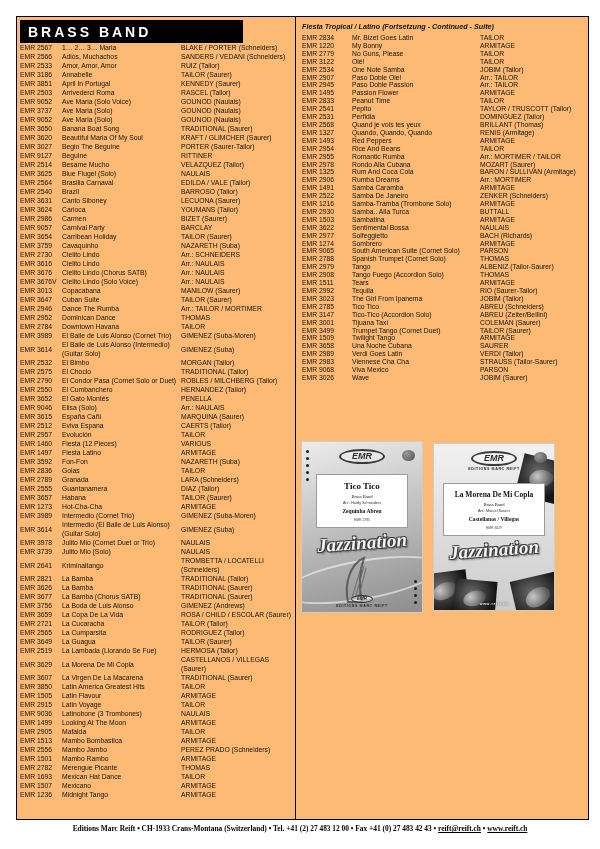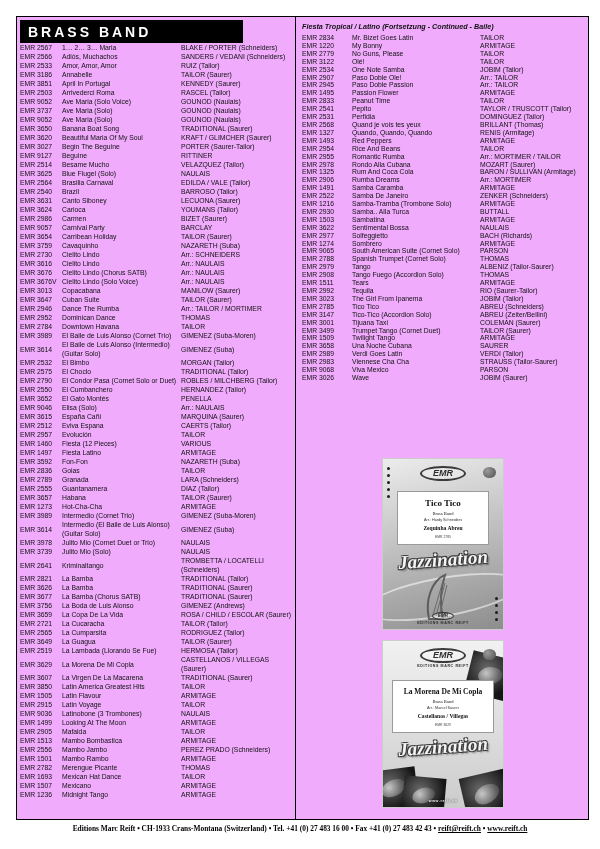--- a/index.html
+++ b/index.html
@@ -1,41 +1,41 @@
 <!DOCTYPE html>
 <html><head>
 <meta charset="utf-8">
 <style>
   * { margin:0; padding:0; box-sizing:border-box; }
   html,body { background:#fff; }
   body { width:600px; height:849px; position:relative; font-family:"Liberation Sans", sans-serif; color:#111; }
 
   .frame { position:absolute; left:16px; top:16px; width:573px; height:804px;
-           border:1px solid #000; display:flex; background:#f0abfc; }
+           border:1px solid #000; display:flex; background:#fdba74; }
   .col-left  { width:279px; border-right:1px solid #000; padding:0 2px 0 3px; }
   .col-right { flex:1; padding:3px 4px 0 6px; display:flex; flex-direction:column; }
 
   .brand-bar { margin-top:3px; width:223px; height:23px; background:#000;
                display:flex; align-items:center; padding-left:8px; }
   .brand-bar span { color:#fff; font-weight:bold; font-size:14px; letter-spacing:3px; }
 
   .section-title { margin:8px 0 4px 2px; font-weight:bold; font-size:8.5px; letter-spacing:.2px; }
 
   .rows { font-size:6.8px; line-height:9px; }
   .row  { display:flex; align-items:center; }
   .cell-code { flex:none; width:42px; }
   .cell-title{ flex:1; padding-right:3px; }
   .cell-arr  { flex:none; width:112px; }
 
   .right-title { font-weight:bold; font-style:italic; font-size:7.2px; margin:2px 0 3px 0; }
   .rows-right { font-size:6.8px; line-height:7.9px; }
   .rows-right .cell-code { width:50px; }
   .rows-right .cell-arr  { width:104px; }
 
-  .covers { margin-top:77px; display:flex; flex-direction:column; align-items:center; gap:12px; }
+  .covers { margin-top:60px; display:flex; flex-direction:row; align-items:center; gap:12px; }
   .cover { width:120px; position:relative; overflow:hidden; box-shadow:0 0 0 1px #ccc; }
   .cover1 { height:170px; background:linear-gradient(165deg,#ececec 0%,#c2c2c2 45%,#8d8d8d 100%); }
   .cover2 { height:166px; background:linear-gradient(180deg,#f1f1f1 0%,#cccccc 100%); }
 
   .emr-logo { margin:7px auto 0; width:46px; height:15px; border:2px solid #3a3a3a; border-radius:50%;
               display:flex; align-items:center; justify-content:center;
               font-weight:bold; font-style:italic; font-size:9px; color:#2e2e2e;
               background:rgba(255,255,255,.3); position:relative; z-index:3; }
   .badge { position:absolute; top:8px; right:7px; width:13px; height:11px; border-radius:50%;
            background:radial-gradient(circle at 35% 35%, #9a9a9a, #4c4c4c); z-index:3; }
@@ -490,21 +490,21 @@
         </div>
         <div class="row">
           <span class="cell-code">EMR 1236</span>
           <span class="cell-title">Midnight Tango</span>
           <span class="cell-arr">ARMITAGE</span>
         </div>
       </div>
   </div>
 
   <div class="col-right">
-    <div class="right-title">Fiesta Tropical / Latino (Fortsetzung - Continued - Baile)</div>
+    <div class="right-title">Fiesta Tropical / Latino (Fortsetzung - Continued - Suite)</div>
     <div class="rows rows-right">
         <div class="row">
           <span class="cell-code">EMR 2834</span>
           <span class="cell-title">Mr. Bizet Goes Latin</span>
           <span class="cell-arr">TAILOR</span>
         </div>
         <div class="row">
           <span class="cell-code">EMR 1220</span>
           <span class="cell-title">My Bonny</span>
           <span class="cell-arr">ARMITAGE</span>
@@ -778,13 +778,13 @@
         <div class="jazz">Jazzination</div>
         <div class="cover-footer">
           <div class="ed-text">www.reift.ch</div>
         </div>
       </div>
 
     </div>
   </div>
 </div>
 
-<div class="page-footer"><span>Editions Marc Reift</span> • <span>CH-1933 Crans-Montana (Switzerland)</span> • <span>Tel. +41 (0) 27 483 16 00</span> • <span>Fax +41 (0) 27 483 42 43</span> • <span class="flink">reift@reift.ch</span> • <span class="flink">www.reift.ch</span></div>
+<div class="page-footer"><span>Editions Marc Reift</span> • <span>CH-1933 Crans-Montana (Switzerland)</span> • <span>Tel. +41 (2) 27 483 12 00</span> • <span>Fax +41 (0) 27 483 42 43</span> • <span class="flink">reift@reift.ch</span> • <span class="flink">www.reift.ch</span></div>
 
 </body></html>

